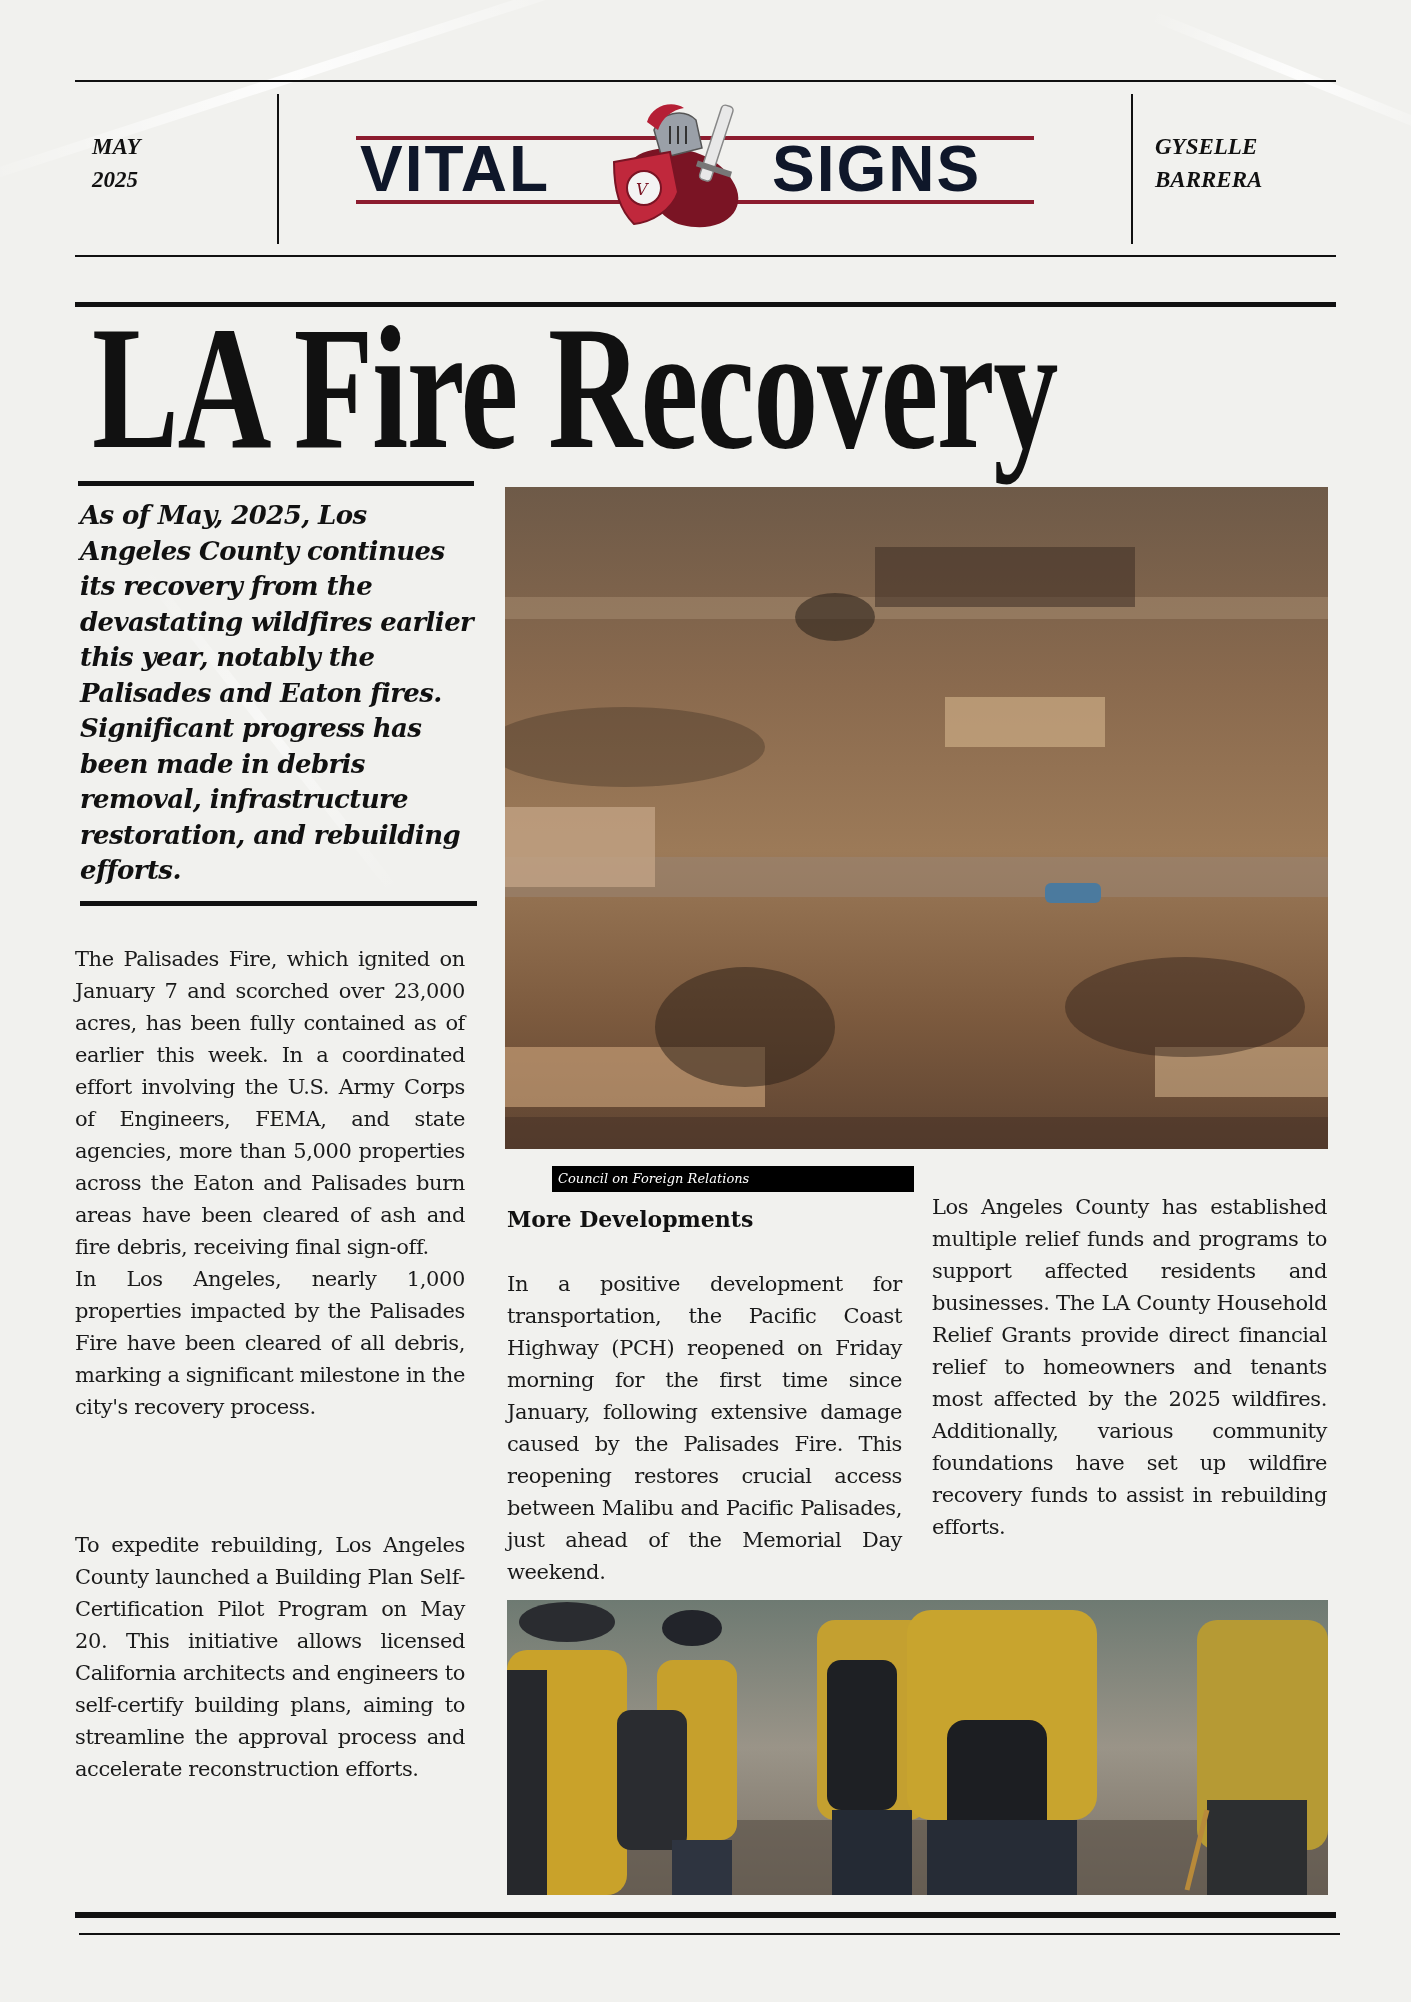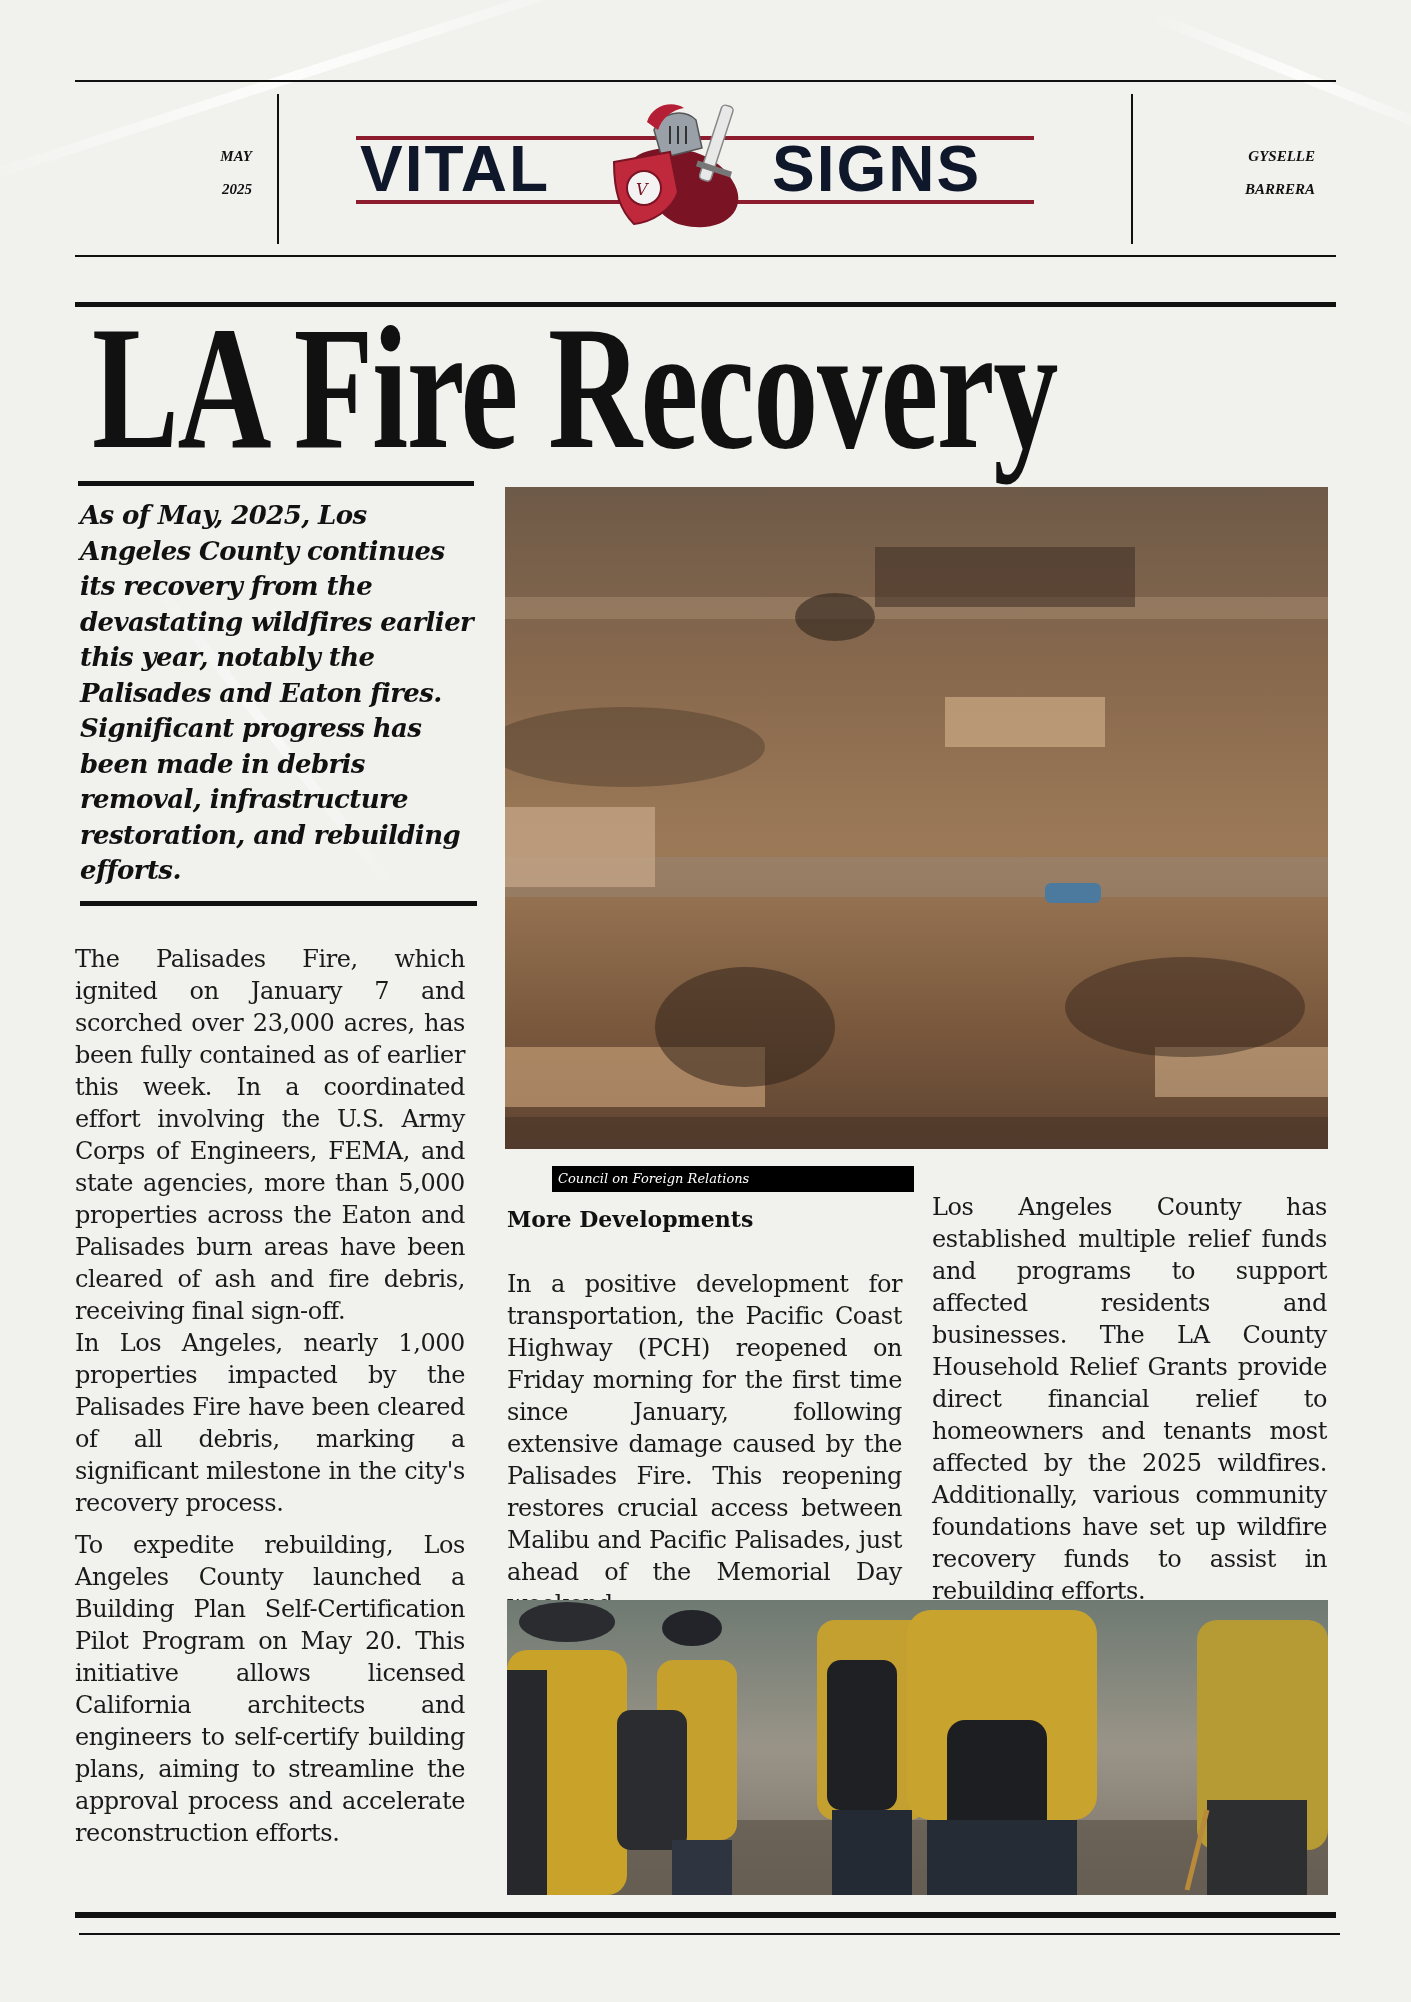--- a/index.html
+++ b/index.html
@@ -17,23 +17,23 @@
     height: 10px; transform-origin: left center;
   }
   .crease.c1 { left: -40px; top: 180px; width: 700px; transform: rotate(-18deg); }
   .crease.c2 { left: 1150px; top: 10px; width: 320px; transform: rotate(22deg); }
   .crease.c3 { left: 140px; top: 560px; width: 420px; transform: rotate(52deg); opacity: .6; }
 
   .rule { position: absolute; background: #111; }
 
   
   .date-block, .author-block {
-    position: absolute; top: 140px; width: 160px; text-align: right;
+    position: absolute; top: 130px; width: 160px; text-align: left;
     font-family: "Liberation Serif", serif; font-style: italic; font-weight: bold;
-    font-size: 15px; line-height: 33px;
+    font-size: 23px; line-height: 33px;
   }
   .date-block { left: 92px; }
   .author-block { left: 1155px; }
   .logo {
     position: absolute; left: 352px; top: 100px; width: 690px; height: 140px;
   }
   .logo .bar { position: absolute; height: 4px; background: #8c1c2e; }
   .logo .word {
     position: absolute; top: 37px;
     font-family: "Liberation Sans", sans-serif; font-weight: bold;
@@ -52,21 +52,21 @@
   
   .lede {
     position: absolute; left: 80px; top: 498px; width: 395px;
     font-family: "DejaVu Serif", serif; font-style: italic; font-weight: bold;
     font-size: 26px; line-height: 35.5px; letter-spacing: -0.6px;
   }
 
   
   .body-text {
     position: absolute;
-    font-family: "DejaVu Serif", serif; font-size: 24px; line-height: 32px;
+    font-family: "DejaVu Serif", serif; font-size: 21px; line-height: 32px;
     text-align: justify; letter-spacing: -0.4px; color: #1a1a1a;
   }
   .body-text p { margin: 0; }
   .col1a { left: 75px; top: 943px; width: 390px; }
   .col1b { left: 75px; top: 1521px; width: 390px; margin-top: 8px; }
   .col2 { left: 507px; top: 1268px; width: 395px; }
   .col3 { left: 932px; top: 1191px; width: 395px; }
 
   .section-heading {
     position: absolute; left: 507px; top: 1206px;

